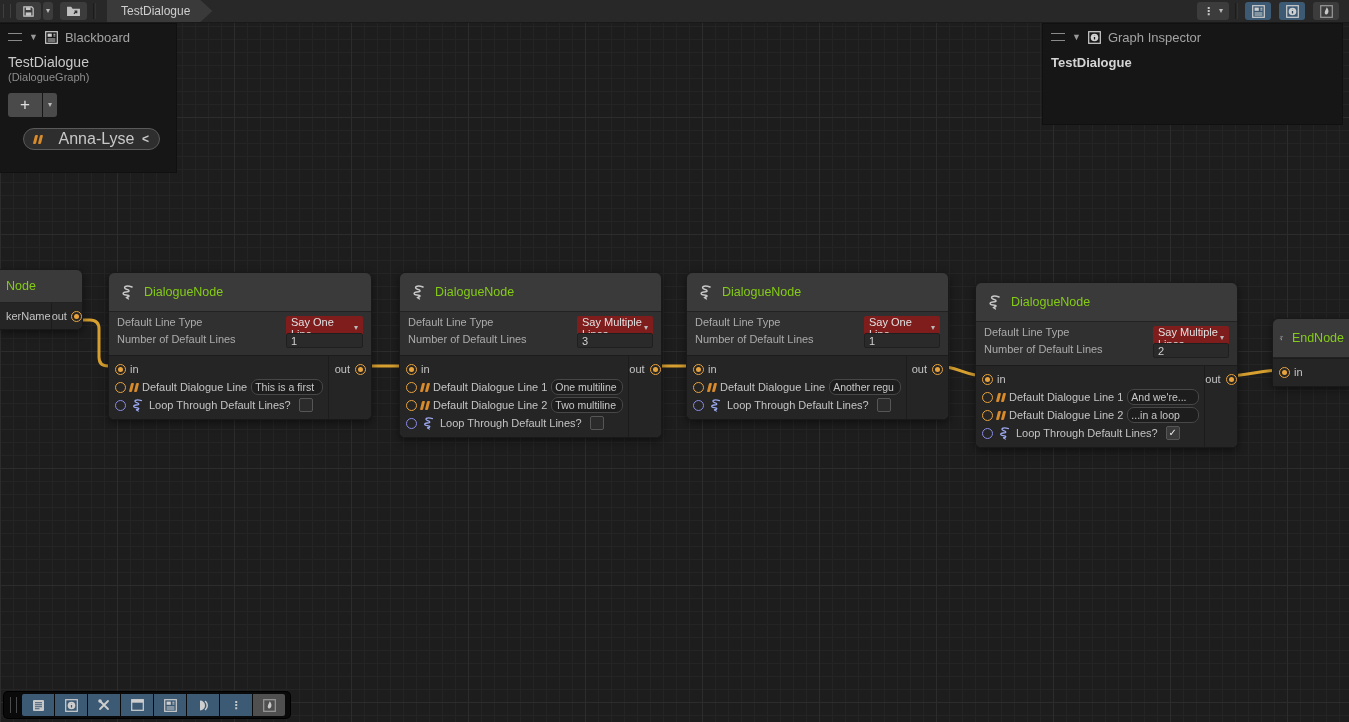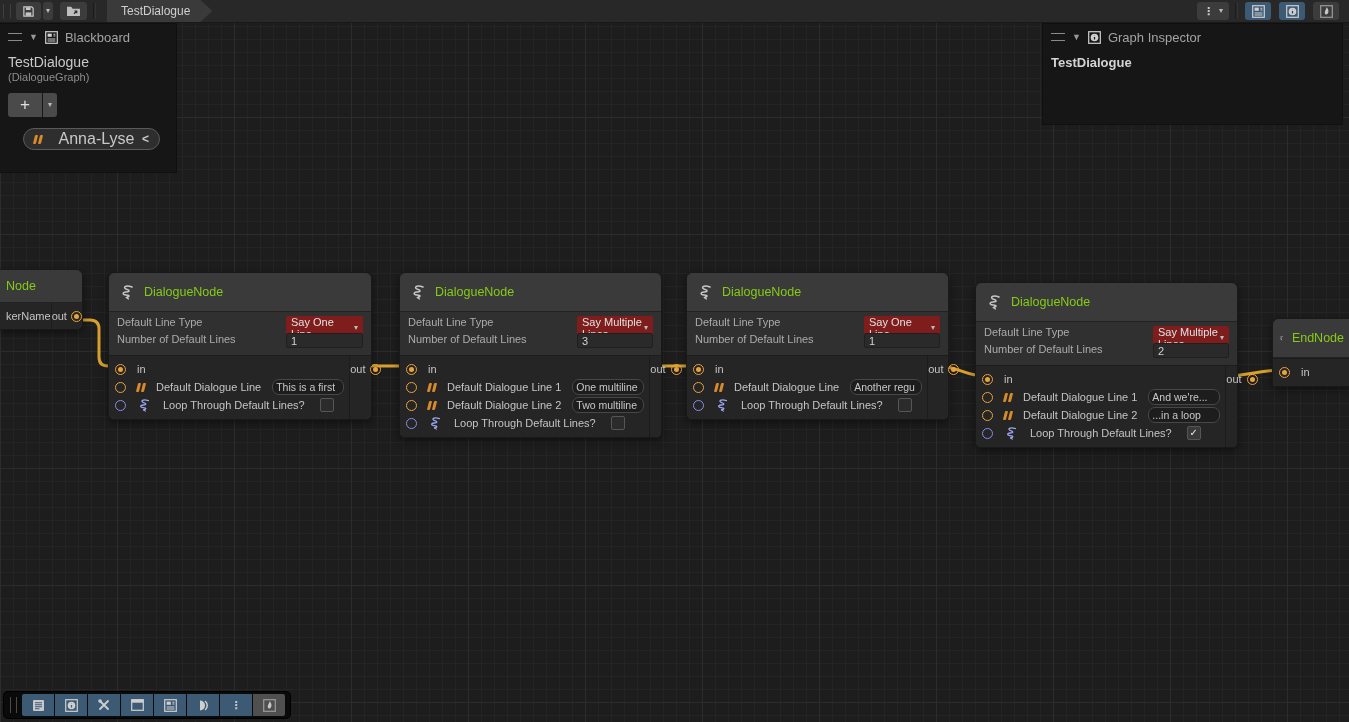--- a/index.html
+++ b/index.html
@@ -57,21 +57,21 @@
   .node-title{font-size:12.5px;color:#84cc16;}
   .node-props{background:var(--nodeprops);padding:4px 8px 5px;height:34px;}
   .prop-row{display:flex;align-items:flex-start;height:17px;gap:47px;}
   .prop-label{width:122px;font-size:11px;color:#ababab;white-space:nowrap;overflow:hidden;}
   .prop-control{flex:1;}
   .dropdown{background:#7f1d1d;height:24px;font-size:11px;color:#e0e0e0;display:flex;align-items:center;justify-content:space-between;padding:0 5px;border-radius:2px;cursor:pointer;}
   .textfield{background:#2a2a2a;border:1px solid #1f1f1f;height:13px;font-size:11px;color:#d0d0d0;padding:0 4px;border-radius:2px;display:flex;align-items:center;}
   .node-ports{display:flex;background:var(--nodeports);border-top:1px solid #1c1c1c;border-radius:0 0 6px 6px;}
   .ports-in{flex:1;padding:4px 0 5px;}
   .ports-out{width:40px;border-left:1px solid #1c1c1c;padding:4px 5px 0 0;display:flex;justify-content:flex-end;align-items:flex-start;}
-  .port-row{display:flex;align-items:center;height:18px;padding-left:6px;gap:11px;font-size:11px;color:#c4c4c4;white-space:nowrap;}
+  .port-row{display:flex;align-items:center;height:18px;padding-left:6px;gap:4px;font-size:11px;color:#c4c4c4;white-space:nowrap;}
   .out-row{display:flex;align-items:center;gap:5px;height:18px;font-size:11px;color:#c4c4c4;}
   .donut{width:11px;height:11px;border-radius:50%;border:1.5px solid var(--orange);box-sizing:border-box;position:relative;flex:none;cursor:crosshair;}
   .donut.filled::after{content:"";position:absolute;inset:2px;border-radius:50%;background:var(--orange);}
   .donut.lav{border-color:var(--lav);}
   .port-field{margin-left:auto;margin-right:5px;width:64px;background:#1d1d1d;border:1px solid #474747;border-radius:7px;height:14px;font-size:10.5px;color:#c8c8c8;padding:0 3px;overflow:hidden;white-space:nowrap;display:flex;align-items:center;}
   .checkbox{width:12px;height:12px;background:#2b2b2b;border:1px solid #565656;border-radius:2px;margin-left:4px;font-size:10px;line-height:12px;text-align:center;color:#ececec;cursor:pointer;flex:none;}
   
   .node.cut-left{border-left:none;border-radius:0 6px 6px 0;}
   .node.cut-left .node-header{border-radius:0 6px 0 0;}
   .node.cut-right{border-right:none;border-radius:6px 0 0 6px;}

